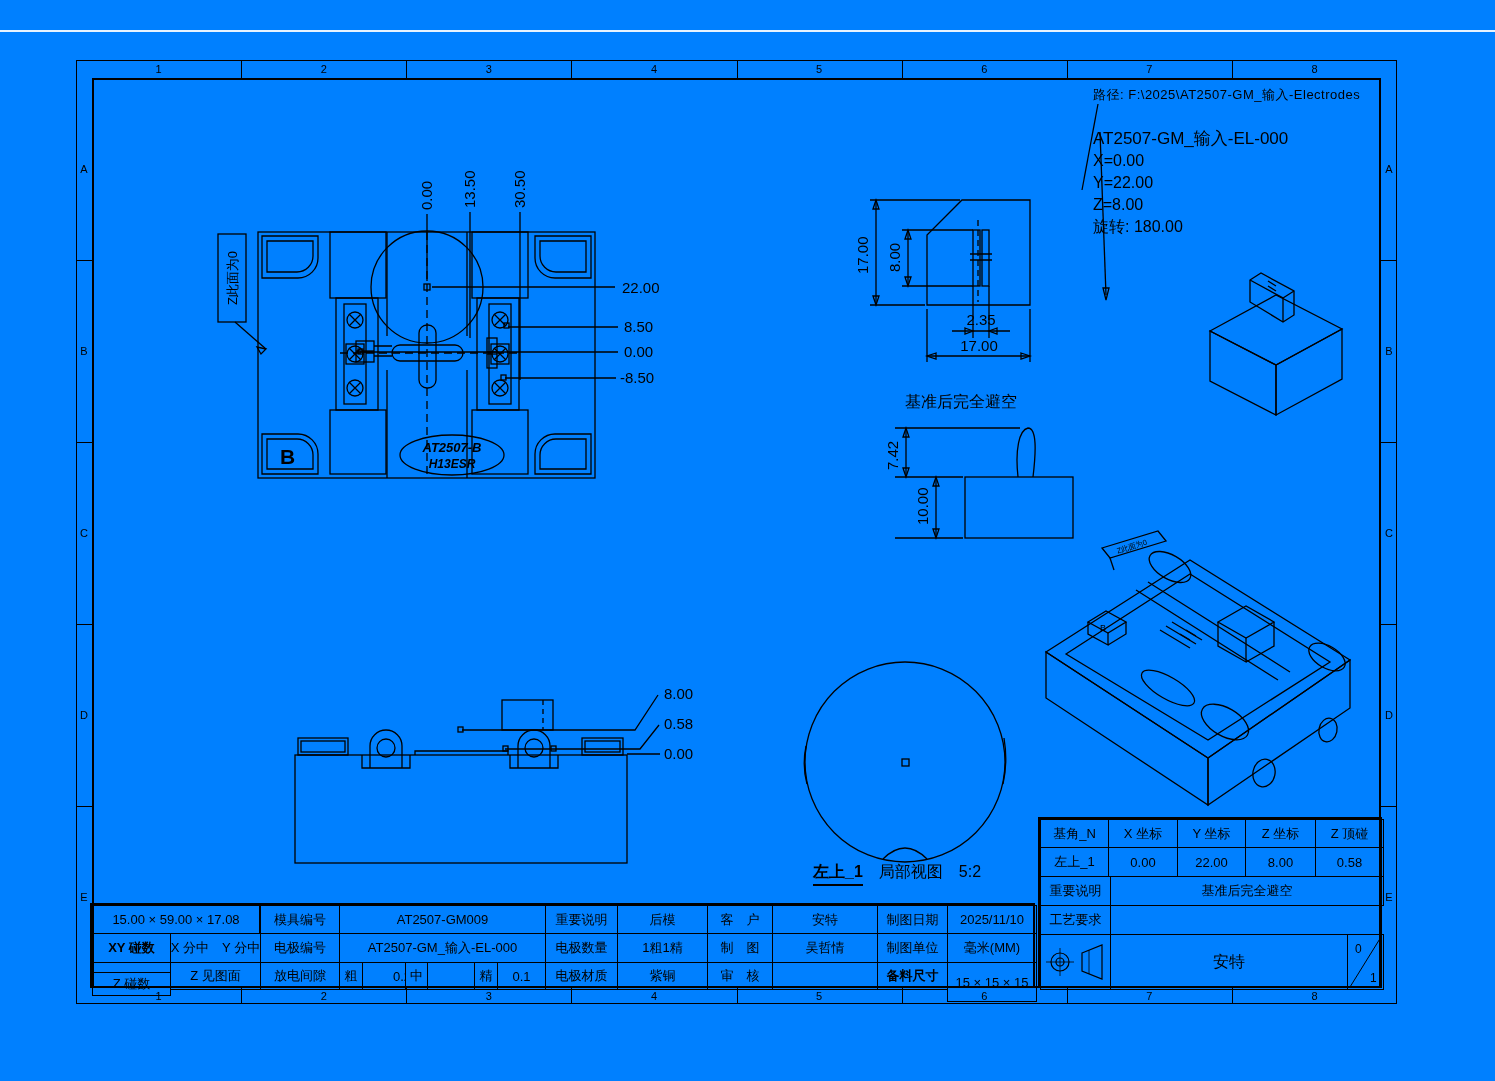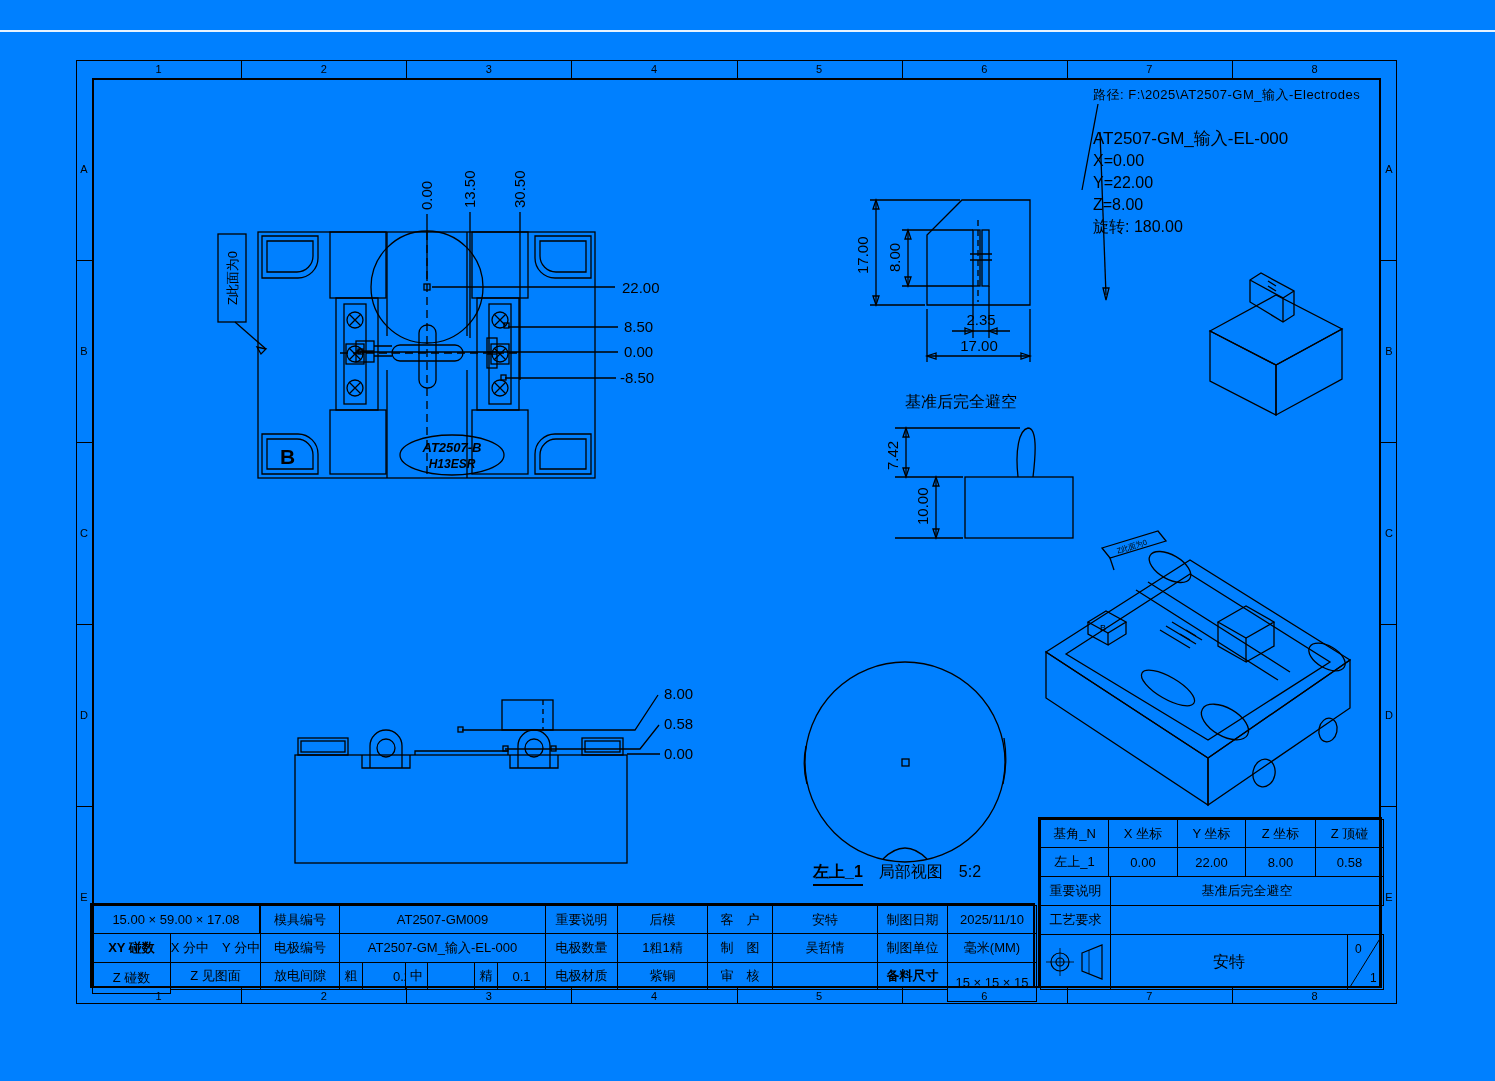--- a/index.html
+++ b/index.html
@@ -336,21 +336,21 @@
   <div class="cell" style="left:78px;top:28px;width:91px;height:30px;">X 分中　Y 分中</div>
   <div class="cell" style="left:168px;top:28px;width:80px;height:30px;">电极编号</div>
   <div class="cell" style="left:247px;top:28px;width:207px;height:30px;">AT2507-GM_输入-EL-000</div>
   <div class="cell" style="left:453px;top:28px;width:73px;height:30px;">电极数量</div>
   <div class="cell" style="left:525px;top:28px;width:91px;height:30px;">1粗1精</div>
   <div class="cell" style="left:615px;top:28px;width:66px;height:30px;">制　图</div>
   <div class="cell" style="left:680px;top:28px;width:106px;height:30px;">吴哲情</div>
   <div class="cell" style="left:785px;top:28px;width:71px;height:30px;">制图单位</div>
   <div class="cell" style="left:855px;top:28px;width:90px;height:30px;">毫米(MM)</div>
 
-  <div class="cell" style="left:0;top:57px;width:79px;height:32px;">Z 碰数</div>
+  <div class="cell" style="left:0;top:67px;width:79px;height:24px;">Z 碰数</div>
   <div class="cell" style="left:78px;top:57px;width:91px;height:28px;">Z 见图面</div>
   <div class="cell" style="left:168px;top:57px;width:80px;height:28px;">放电间隙</div>
   <div class="cell" style="left:247px;top:57px;width:24px;height:28px;">粗</div>
   <div class="cell" style="left:270px;top:57px;width:44px;height:28px;padding-left:36px;">0.2</div>
   <div class="cell" style="left:313px;top:57px;width:23px;height:28px;">中</div>
   <div class="cell" style="left:335px;top:57px;width:48px;height:28px;"></div>
   <div class="cell" style="left:382px;top:57px;width:24px;height:28px;">精</div>
   <div class="cell" style="left:405px;top:57px;width:49px;height:28px;text-align:right;">0.1</div>
   <div class="cell" style="left:453px;top:57px;width:73px;height:28px;">电极材质</div>
   <div class="cell" style="left:525px;top:57px;width:91px;height:28px;">紫铜</div>

